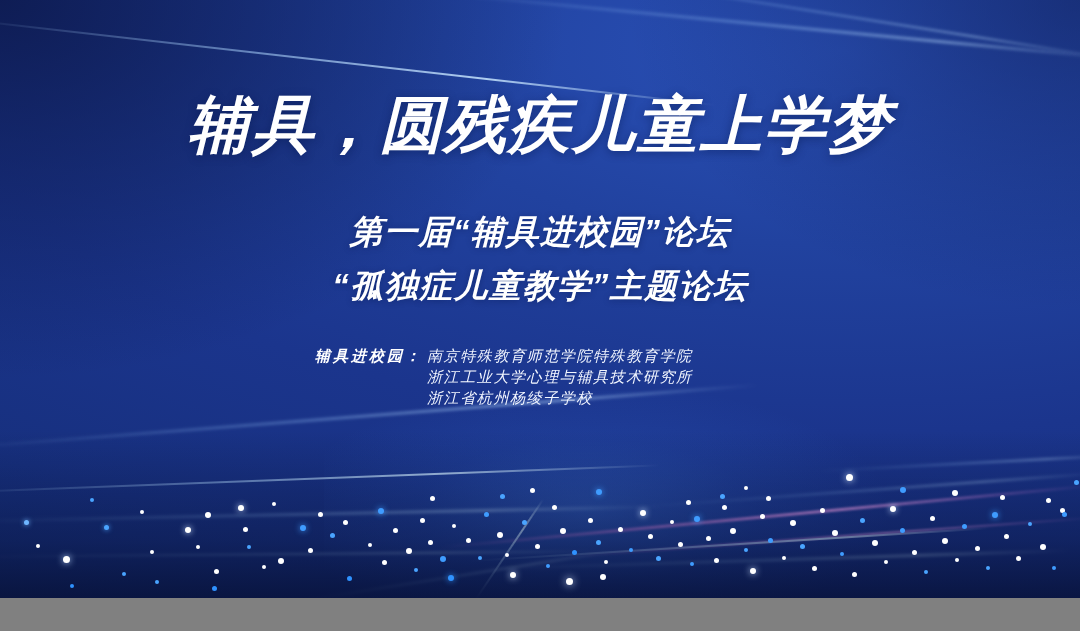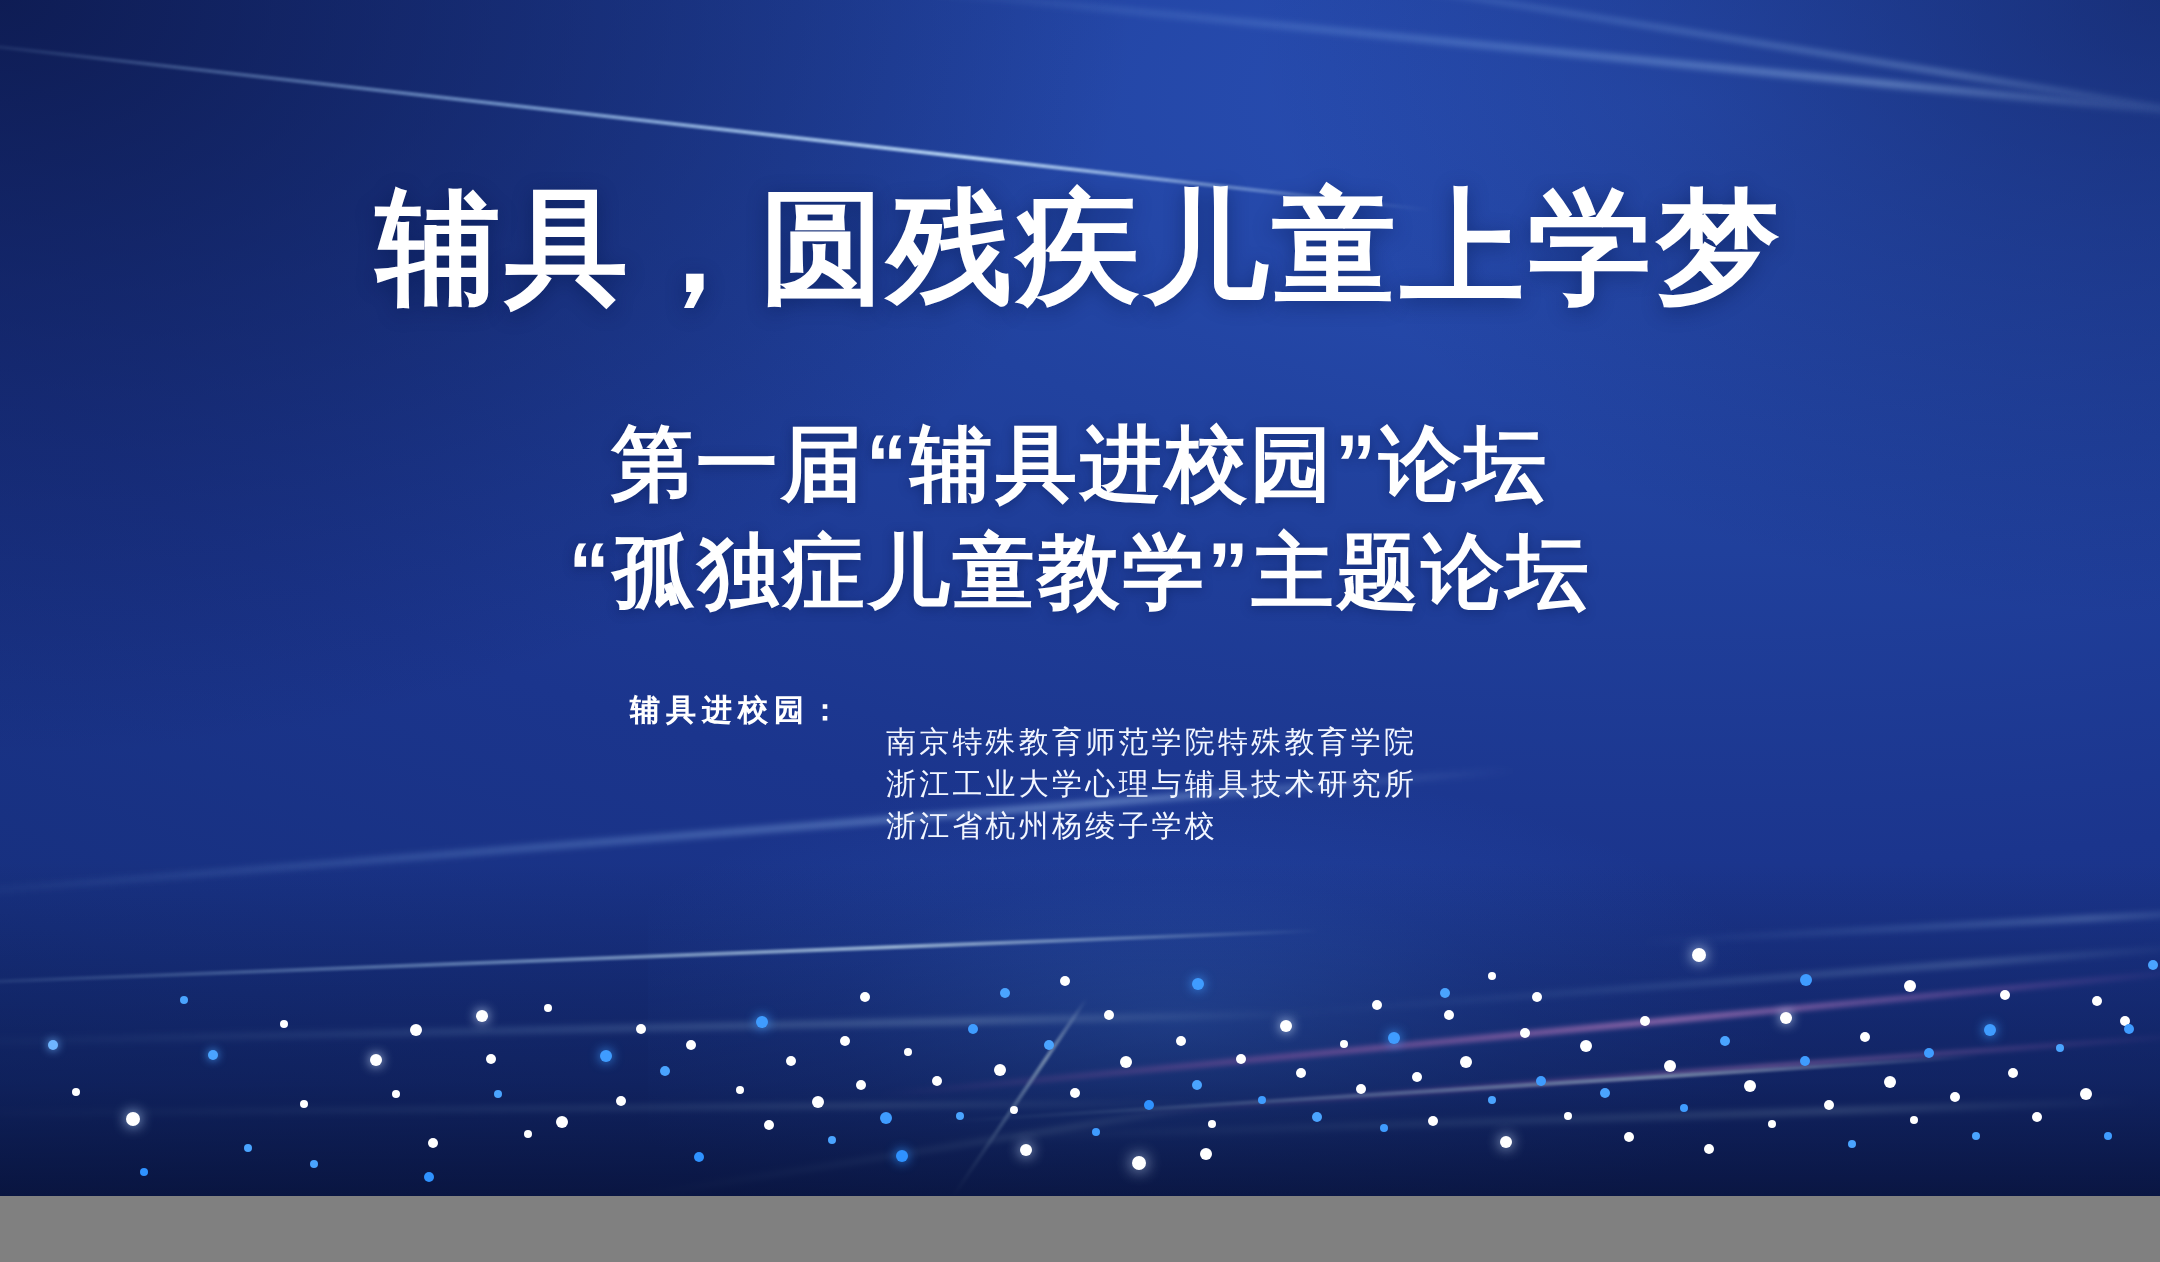--- a/index.html
+++ b/index.html
@@ -68,20 +68,21 @@
     border-radius: 50%;
     pointer-events: none;
   }
 
   
   .content {
     position: relative;
     z-index: 20;
     width: 100%;
     height: 100%;
+    font-style: italic;
   }
   .title-main {
     position: absolute;
     top: 92px;
     left: 0; right: 0;
     text-align: center;
     color: #ffffff;
     font-size: 62px;
     font-weight: bold;
     letter-spacing: 2px;
@@ -90,21 +91,21 @@
     white-space: nowrap;
   }
   .subtitle-block {
     position: absolute;
     top: 205px;
     left: 0; right: 0;
     text-align: center;
     color: #ffffff;
   }
   .subtitle {
-    font-size: 41px;
+    font-size: 33px;
     font-weight: bold;
     letter-spacing: 1.5px;
     line-height: 54px;
     white-space: nowrap;
     text-shadow: 0 1px 6px rgba(0,20,70,0.4);
   }
 
   .org-block {
     position: absolute;
     top: 345px;
@@ -116,21 +117,21 @@
   .org-label {
     font-size: 15px;
     font-weight: bold;
     letter-spacing: 3px;
     line-height: 21px;
     white-space: nowrap;
     padding-top: 0px;
   }
   .org-list {
     list-style: none;
-    margin: 16px;
+    margin: 0;
     padding: 0 0 0 4px;
   }
   .org-list li {
     font-size: 15px;
     letter-spacing: 1.6px;
     line-height: 21px;
     white-space: nowrap;
     color: #f2f6ff;
   }
 

